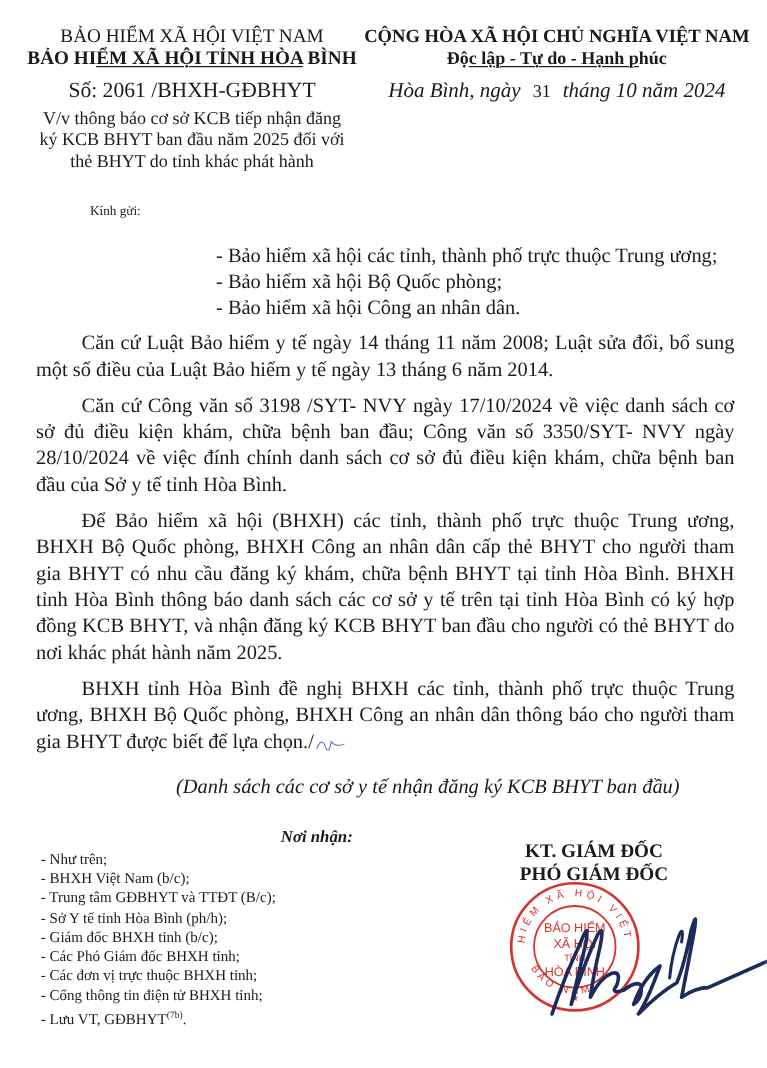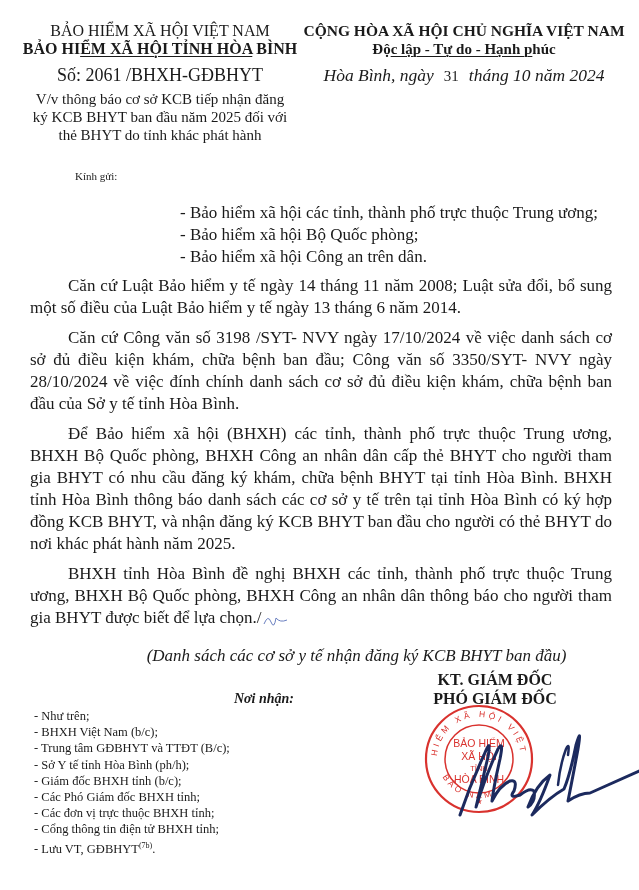--- a/index.html
+++ b/index.html
@@ -36,21 +36,21 @@
   .initials-mark { display:inline-block; width:26px; height:14px; vertical-align:middle; }
 
   #attachment { left:0; top:645px; width:639px; font-size:17px; line-height:22px; font-style:italic; padding-left:74px; }
 
   
   #cc { left:34px; top:690px; width:260px; font-size:12.5px; line-height:16.2px; }
   #cc .cc-title { font-size:14px; font-weight:bold; font-style:italic; line-height:18px;text-align:right; }
   #cc sup { font-size:8px; }
 
   
-  #sign { left:400px; top:670px; width:190px; }
+  #sign { left:400px; top:700px; width:190px; }
   #sign .role1, #sign .role2 { font-size:16px; line-height:19px; font-weight:bold; text-align:center; }
   #sign .signer { font-size:16px; line-height:20px; font-weight:bold; text-align:center; position:absolute; top:138px; left:-12px; width:200px; }
   #stamp { position:absolute; left:23px; top:33px; width:112px; height:112px; }
   #signature { position:absolute; left:40px; top:45px; width:240px; height:110px; }
 </style>
 </head>
 <body>
 
 <div id="hdr-left" class="abs center">
   <div class="org-parent">BẢO HIỂM XÃ HỘI VIỆT NAM</div>
@@ -68,21 +68,21 @@
   <div class="motto"><span>Độ</span><u>c lập - Tự do - Hạnh p</u><span>húc</span></div>
   <div class="place-date">
     <span>Hòa Bình, ngày</span><span class="day">31</span><span>tháng 10 năm 2024</span>
   </div>
 </div>
 
 <div id="greeting" class="abs">Kính gửi:</div>
 <div id="recipients" class="abs">
   <div>- Bảo hiểm xã hội các tỉnh, thành phố trực thuộc Trung ương;</div>
   <div>- Bảo hiểm xã hội Bộ Quốc phòng;</div>
-  <div>- Bảo hiểm xã hội Công an trên dân.</div>
+  <div>- Bảo hiểm xã hội Công an nhân dân.</div>
 </div>
 
 <div id="body" class="abs">
   <p>Căn cứ Luật Bảo hiểm y tế ngày 14 tháng 11 năm 2008; Luật sửa đổi, bổ sung một số điều của Luật Bảo hiểm y tế ngày 13 tháng 6 năm 2014.</p>
   <p>Căn cứ Công văn số 3198 /SYT- NVY  ngày 17/10/2024 về việc danh sách cơ sở đủ điều kiện khám, chữa bệnh ban đầu; Công văn số 3350/SYT- NVY  ngày 28/10/2024 về việc đính chính danh sách cơ sở đủ điều kiện khám, chữa bệnh ban đầu của Sở y tế tỉnh Hòa Bình.</p>
   <p>Để Bảo hiểm xã hội (BHXH) các tỉnh, thành phố trực thuộc Trung ương, BHXH Bộ Quốc phòng, BHXH Công an nhân dân cấp thẻ BHYT cho người tham gia BHYT có nhu cầu đăng ký khám, chữa bệnh BHYT tại tỉnh Hòa Bình. BHXH tỉnh Hòa Bình thông báo danh sách các cơ sở y tế trên tại tỉnh Hòa Bình có ký hợp đồng KCB BHYT, và nhận đăng ký KCB BHYT ban đầu cho người có thẻ BHYT do nơi khác phát hành năm 2025.</p>
   <p class="last"><span>BHXH tỉnh Hòa Bình đề nghị BHXH các tỉnh, thành phố trực thuộc Trung ương, BHXH Bộ Quốc phòng, BHXH Công an nhân dân thông báo cho người tham gia BHYT được biết để lựa chọn./</span><svg class="initials-mark" viewBox="0 0 26 14">
         <path d="M2 12 Q6 2 9 10 T14 6 Q18 11 25 8" stroke="#6a7fc0" stroke-width="1" fill="none"></path>
       </svg></p>
 </div>

